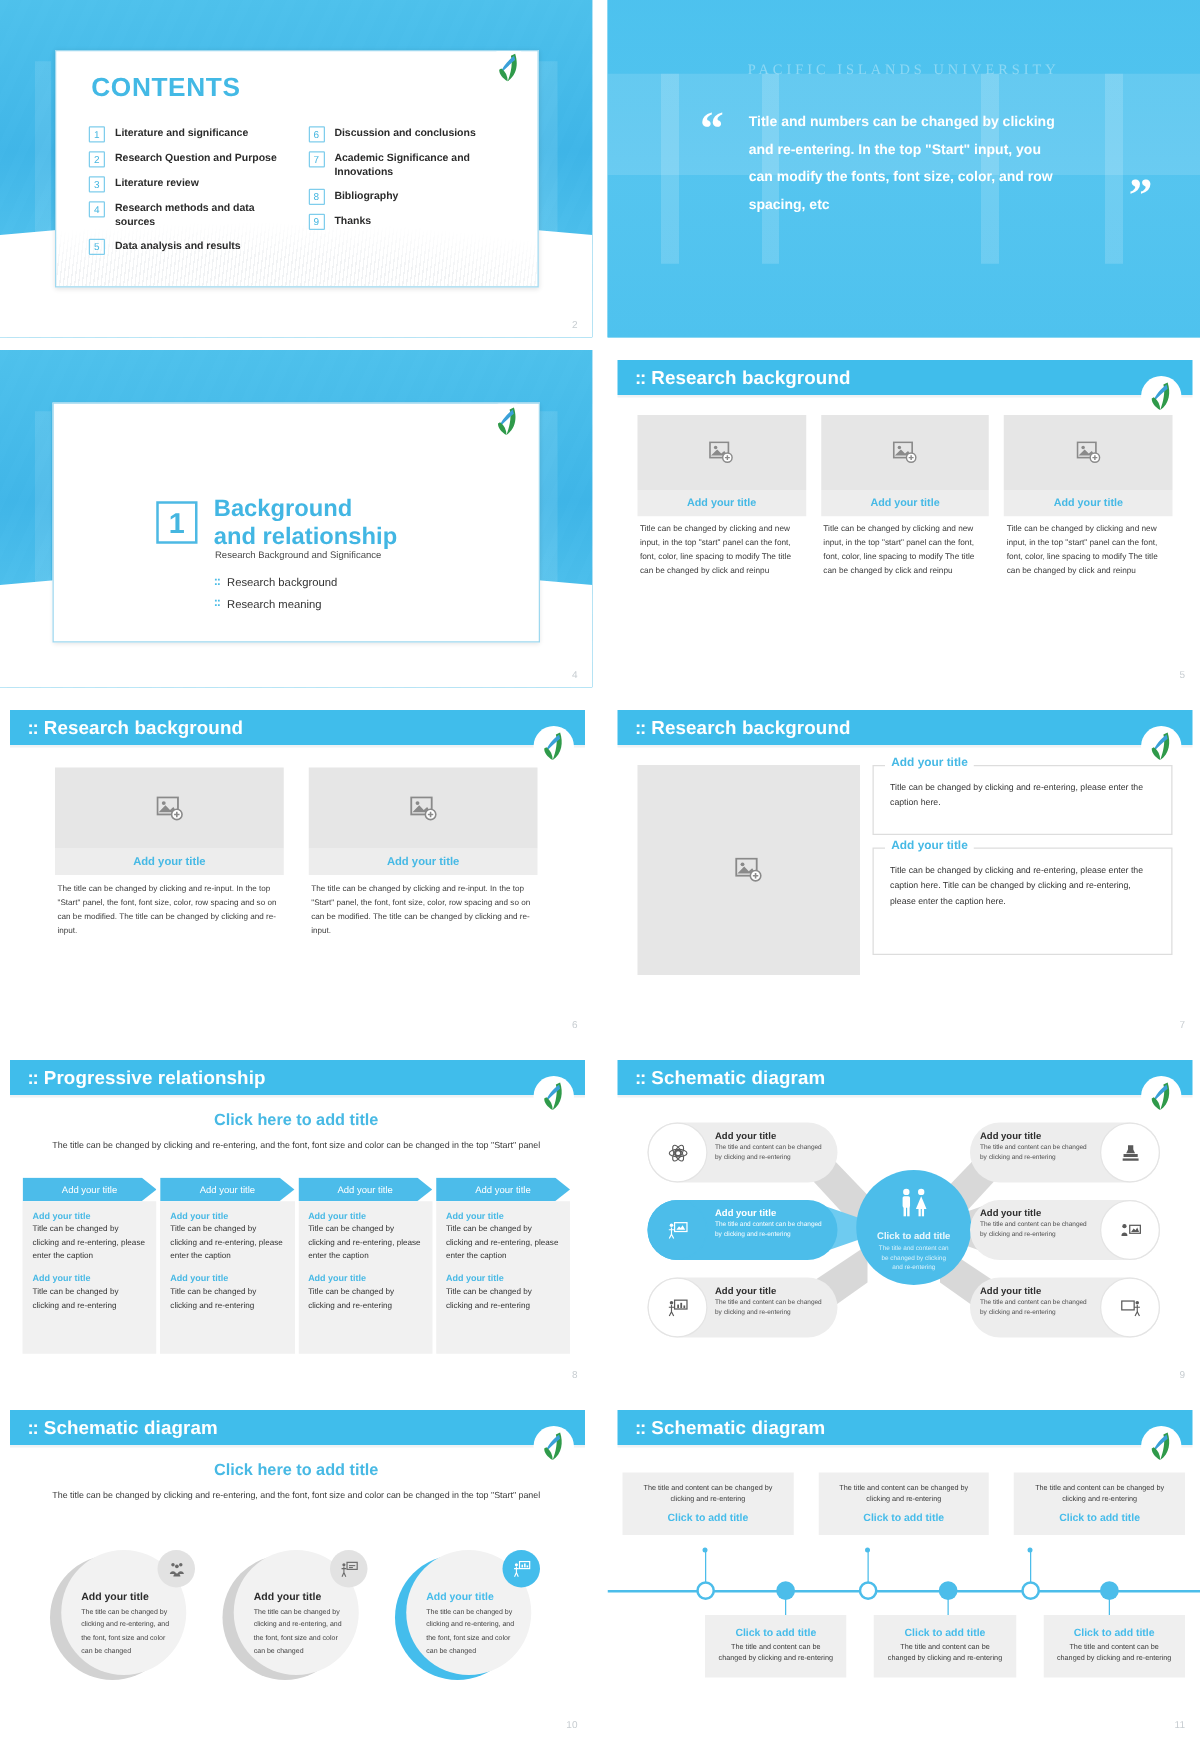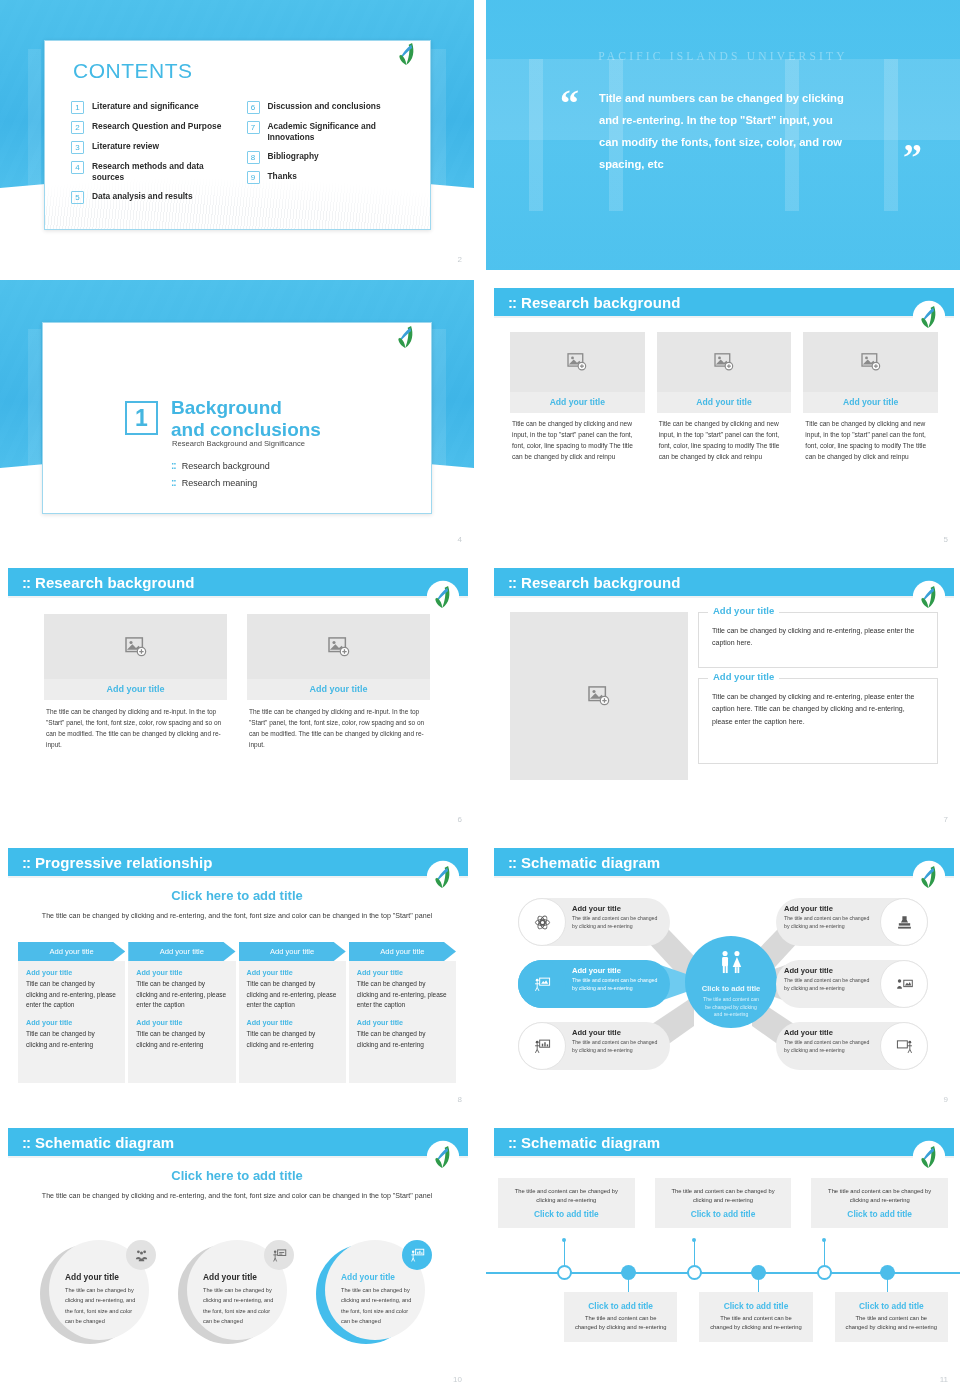--- a/index.html
+++ b/index.html
@@ -81,21 +81,21 @@
   }
   .card .wave {
     position:absolute; left:0; right:0; bottom:0; height:95px;
     background:
       repeating-linear-gradient(96deg, rgba(170,180,190,.16) 0 1px, transparent 1px 3px);
     -webkit-mask-image: radial-gradient(120% 95% at 42% 120%, #000 45%, transparent 78%);
             mask-image: radial-gradient(120% 95% at 42% 120%, #000 45%, transparent 78%);
   }
   .contents-title {
     position:absolute; left:28px; top:18px;
-    font-size:21px; font-weight:normal; color:#43b9e5; letter-spacing:.5px;
+    font-size:21px; font-weight:bold; color:#43b9e5; letter-spacing:.5px;
   }
   .toc { position:absolute; left:26px; top:60px; right:18px; display:flex; gap:10px; }
   .toc-col { width:50%; display:flex; flex-direction:column; gap:7px; }
   .toc-item { display:flex; align-items:flex-start; gap:8px; }
   .toc-num {
     flex:0 0 auto; width:13px; height:13px; border:1px solid #7fcdec;
     color:#45b6e0; font-size:8px; line-height:12px; text-align:center; border-radius:1px;
   }
   .toc-lbl { font-size:8.4px; color:#2b2b2b; font-weight:bold; line-height:1.35; }
 
@@ -356,21 +356,21 @@
 
   <div class="slide">
     <div class="photo-bg">
       <div class="ghost-bldg"></div>
     </div>
     <div class="sec-card">
       <div class="wave"></div>
       <div class="sec-num">1</div>
       <div class="sec-title">
         <div>Background</div>
-        <div>and conclusions</div>
+        <div>and relationship</div>
       </div>
       <div class="sec-sub">Research Background and Significance</div>
       <div class="sec-bullets">
         <div class="sec-bullet">
           <span class="bdot">::</span>
           <span class="btxt">Research background</span>
         </div>
         <div class="sec-bullet">
           <span class="bdot">::</span>
           <span class="btxt">Research meaning</span>

